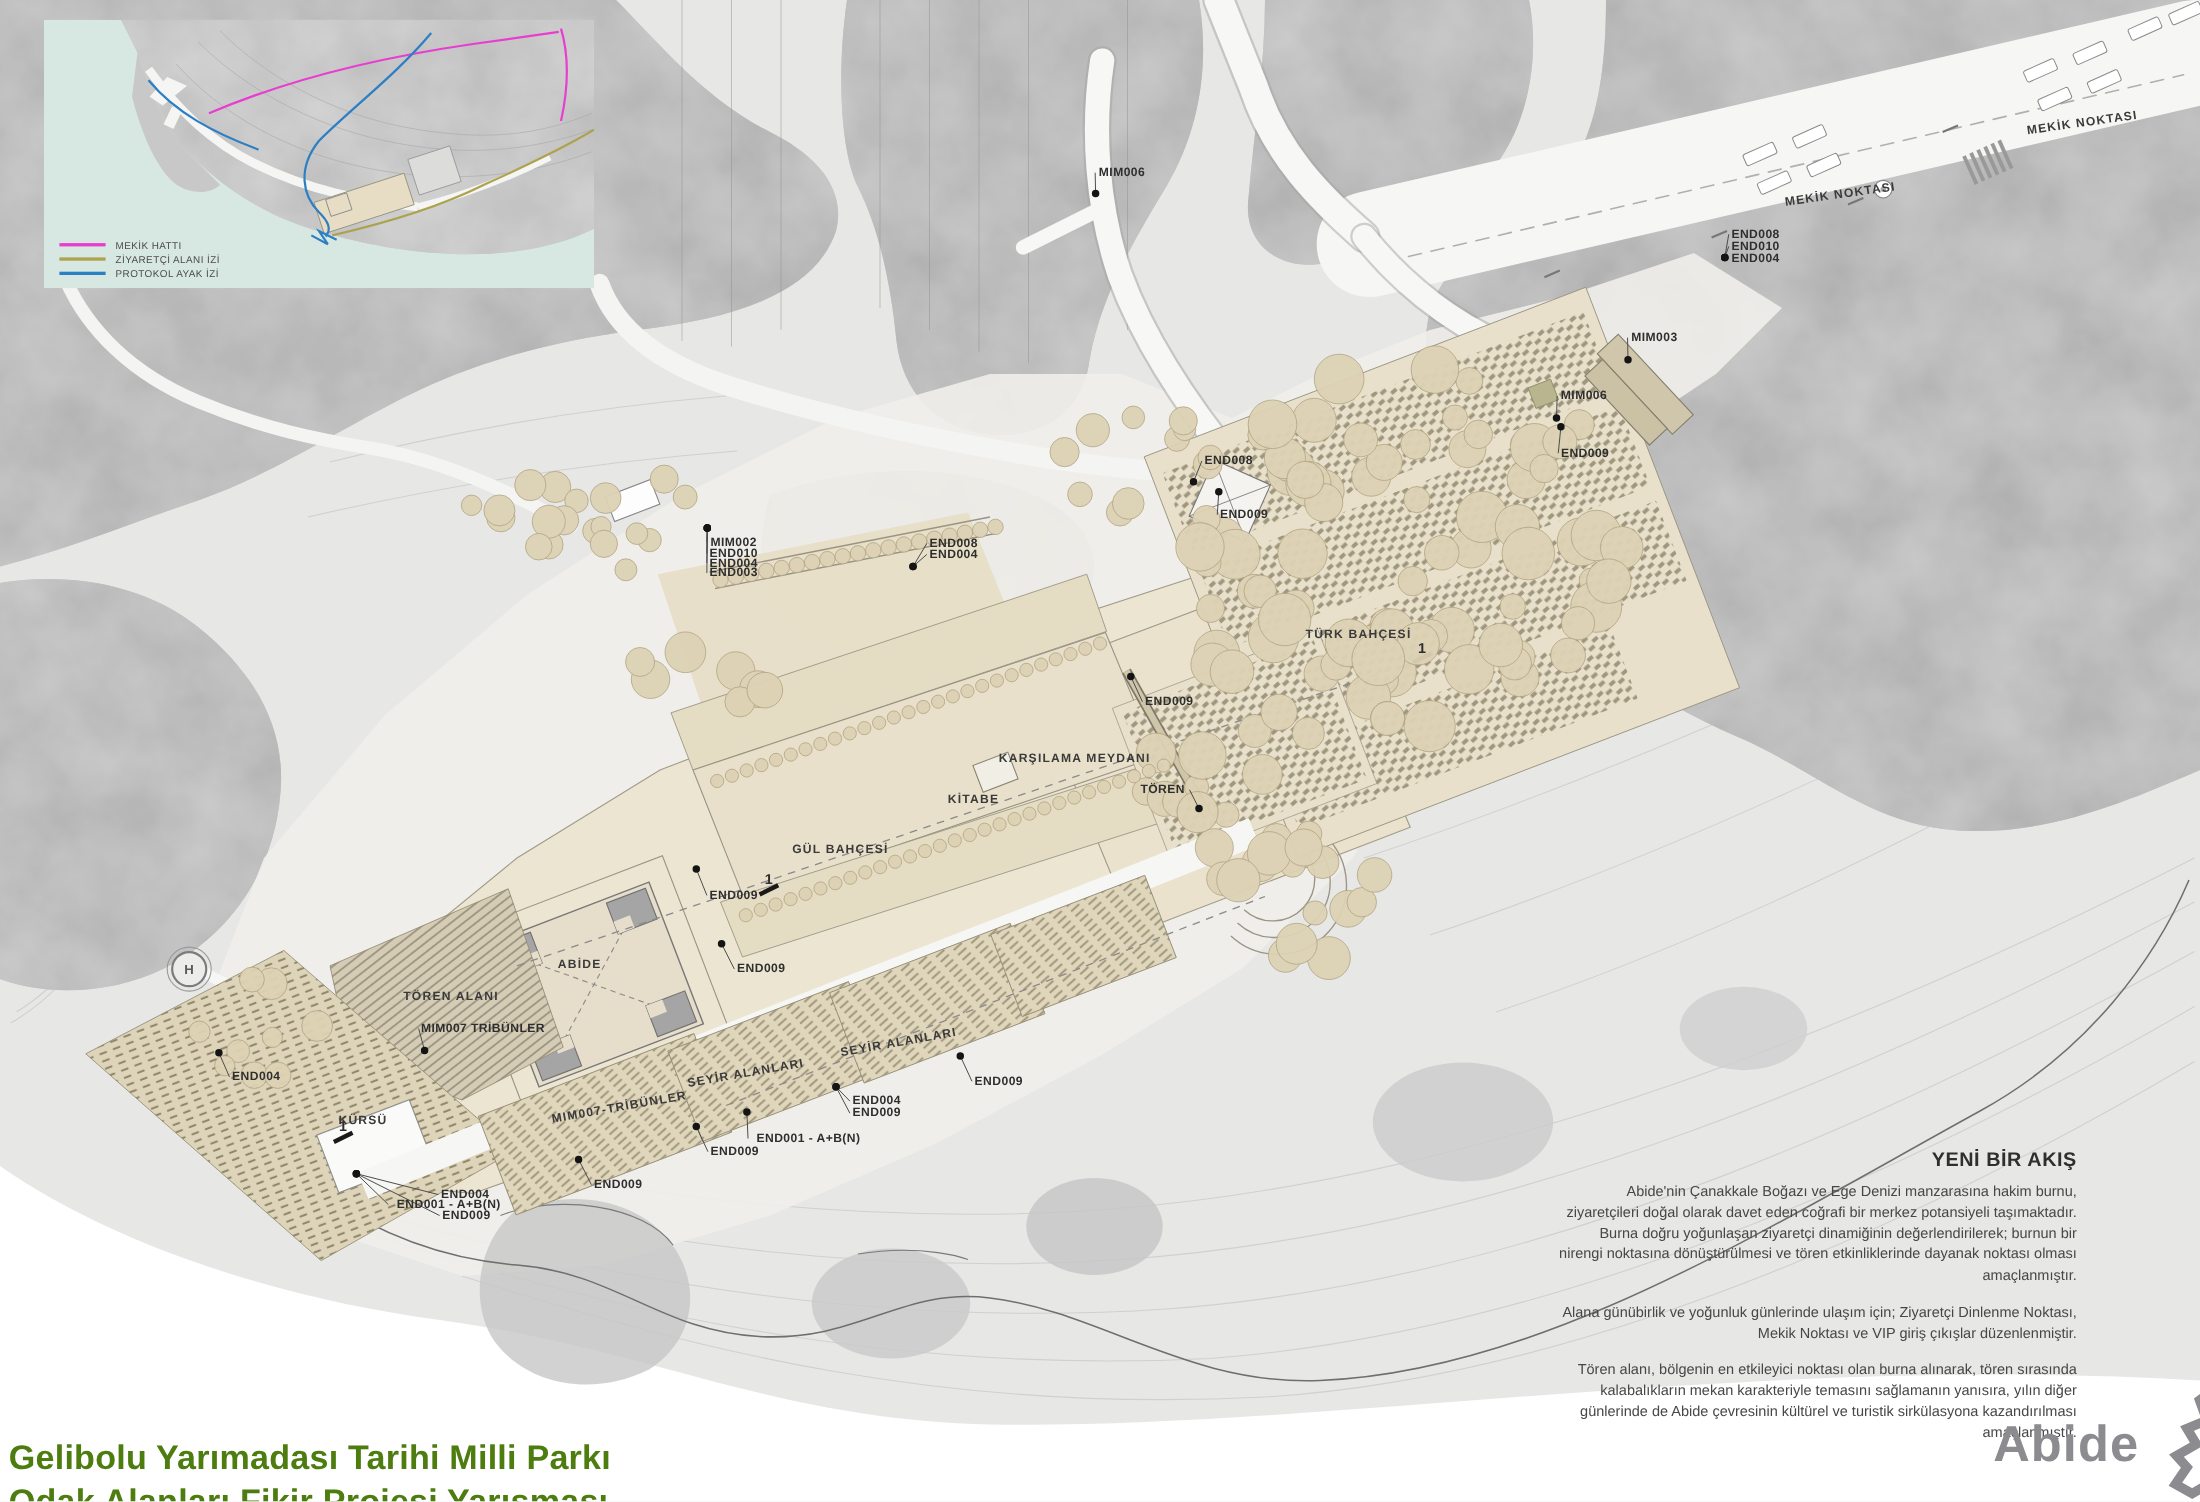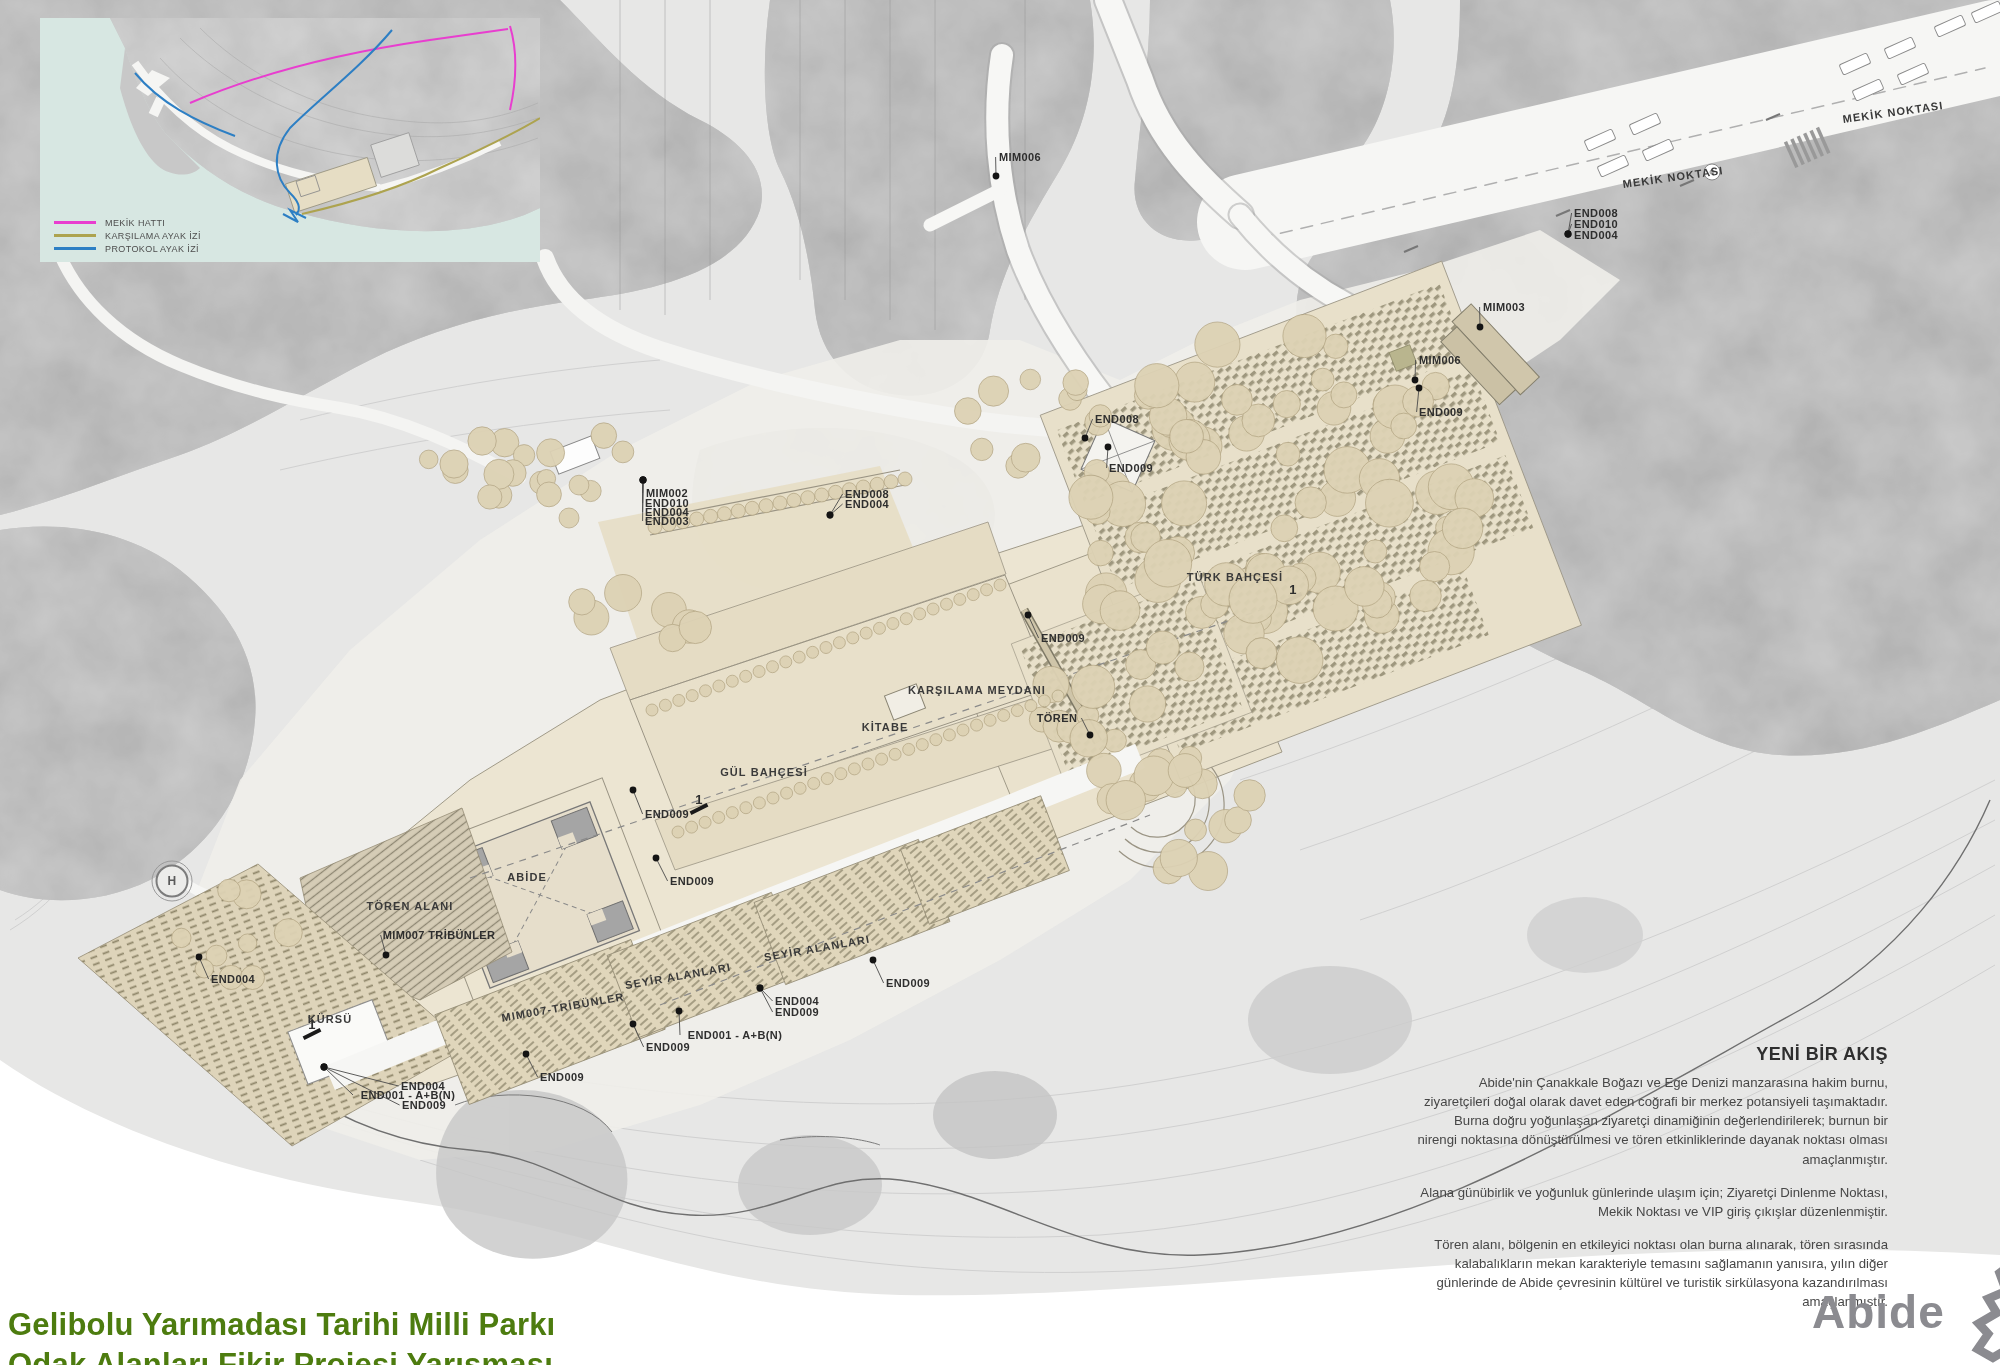--- a/index.html
+++ b/index.html
@@ -582,21 +582,21 @@
         <path d="M262,196 C310,185 360,170 400,150 C440,132 470,118 500,100" stroke="#ada34f"></path>
       </g>
     </svg>
     <div class="legend">
       <div class="legend-row">
         <span class="legend-swatch" style="background: rgb(232, 62, 207);"></span>
         <span class="legend-label">MEKİK HATTI</span>
       </div>
       <div class="legend-row">
         <span class="legend-swatch" style="background: rgb(173, 163, 79);"></span>
-        <span class="legend-label">KARŞILAMA AYAK İZİ</span>
+        <span class="legend-label">ZİYARETÇİ ALANI İZİ</span>
       </div>
       <div class="legend-row">
         <span class="legend-swatch" style="background: rgb(45, 127, 196);"></span>
         <span class="legend-label">PROTOKOL AYAK İZİ</span>
       </div>
     </div>
   </div>
 
   <svg id="leader-layer" width="2000" height="1365" viewBox="0 0 2000 1365">
       <line x1="996" y1="176" x2="995.6" y2="157"></line>

